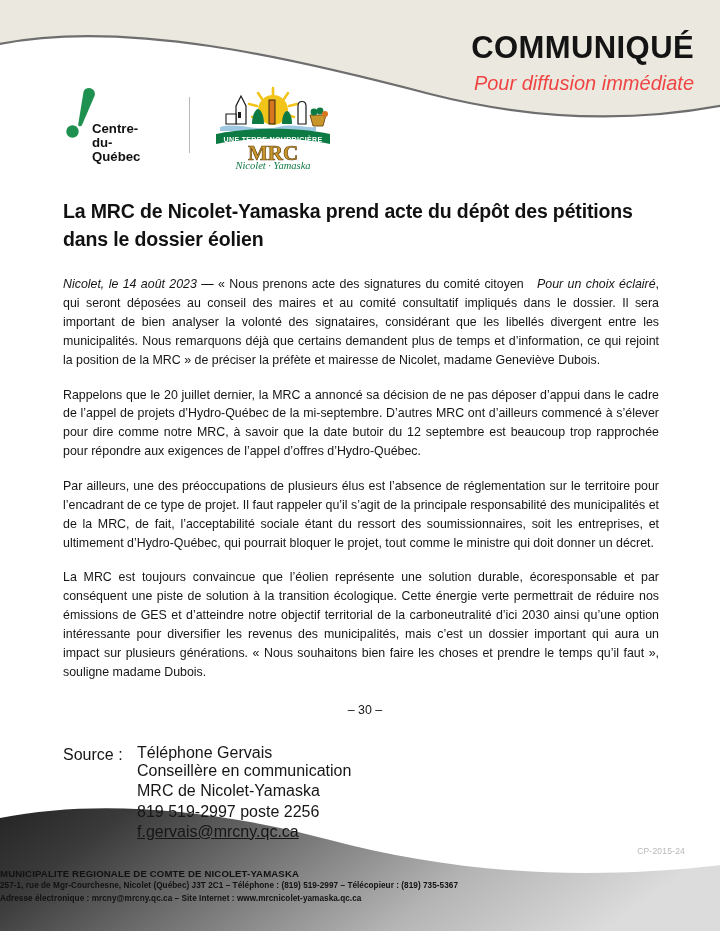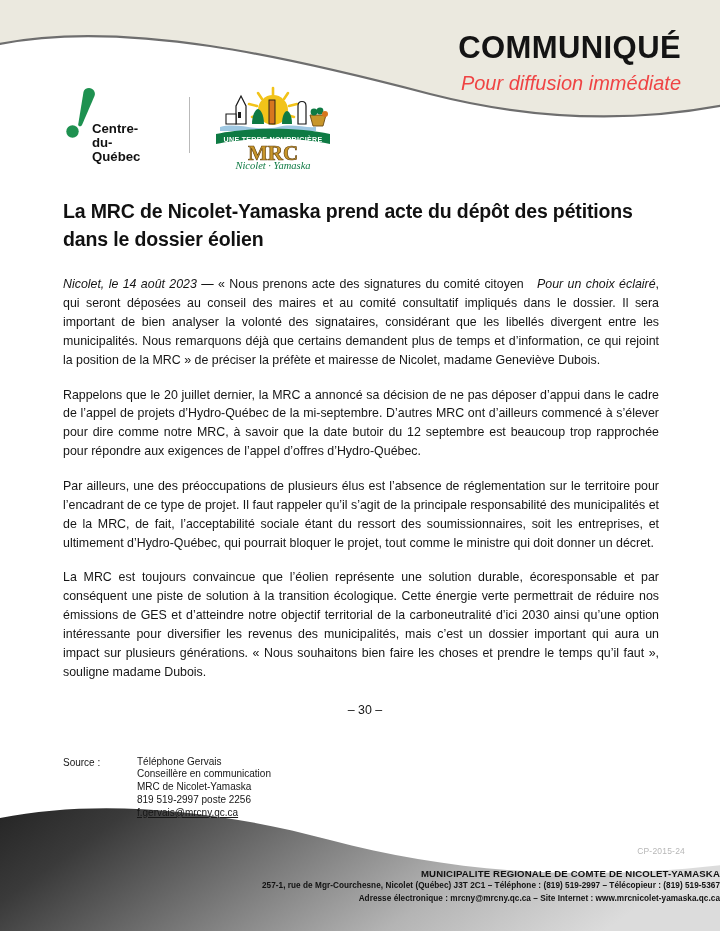--- a/index.html
+++ b/index.html
@@ -25,21 +25,21 @@
     top: 0; left: 0;
     width: 720px;
     height: 120px;
     z-index: 1;
   }
   .header-band svg { display: block; }
 
   .header-titles {
     position: absolute;
     top: 32px;
-    right: 39px;
+    right: 26px;
     text-align: right;
     z-index: 3;
   }
   .communique {
     font-size: 31px;
     font-weight: bold;
     letter-spacing: 0.4px;
     color: #141414;
     line-height: 1.05;
     font-family: "Liberation Sans", sans-serif;
@@ -111,22 +111,22 @@
     text-align: center;
     font-size: 12.4px;
     color: #161616;
     margin: 22px 0 0 0;
     padding-left: 8px;
   }
 
   
   .source {
     display: flex;
-    margin-top: 40px;
-    font-size: 10px;
+    margin-top: 28px;
+    font-size: 16px;
     color: #161616;
     line-height: 1.2;
   }
   .source-label {
     width: 74px;
     flex: 0 0 74px;
   }
   .source-lines { flex: 1; }
   .source-lines div { margin-bottom: 1px; }
   .source-lines .tight { line-height: 1.06; }
@@ -155,21 +155,21 @@
     width: 720px;
     height: 125px;
     z-index: 1;
   }
   .footer-band svg { display: block; }
   .footer-text {
     position: absolute;
     left: 0;
     bottom: 26px;
     width: 720px;
-    text-align: right;
+    text-align: left;
     z-index: 3;
     color: #111111;
     font-family: "Liberation Sans", sans-serif;
   }
   .footer-line1 {
     font-size: 9.6px;
     font-weight: bold;
     letter-spacing: 0.15px;
     line-height: 1.45;
   }
@@ -311,17 +311,17 @@
           </clipPath>
       </defs>
       <g clip-path="url(#ftclip)">
         <path d="M -10 14 C 90 -8 210 2 330 34 C 450 66 580 76 730 58 L 730 135 L -10 135 Z" fill="url(#ftgrad)"></path>
       </g>
     </svg>
   </div>
 
   <div class="footer-text">
     <div class="footer-line1">MUNICIPALITE REGIONALE DE COMTE DE NICOLET-YAMASKA</div>
-    <div class="footer-line2">257-1, rue de Mgr-Courchesne, Nicolet (Québec)  J3T 2C1 – Téléphone : (819) 519-2997 – Télécopieur : (819) 519-5367</div>
+    <div class="footer-line2">257-1, rue de Mgr-Courchesne, Nicolet (Québec)  J3T 2C1 – Téléphone : (819) 519-2997 – Télécopieur : (819) 735-5367</div>
     <div class="footer-line3">Adresse électronique : mrcny@mrcny.qc.ca – Site Internet : www.mrcnicolet-yamaska.qc.ca</div>
   </div>
 
 </div>
 
 </body></html>

